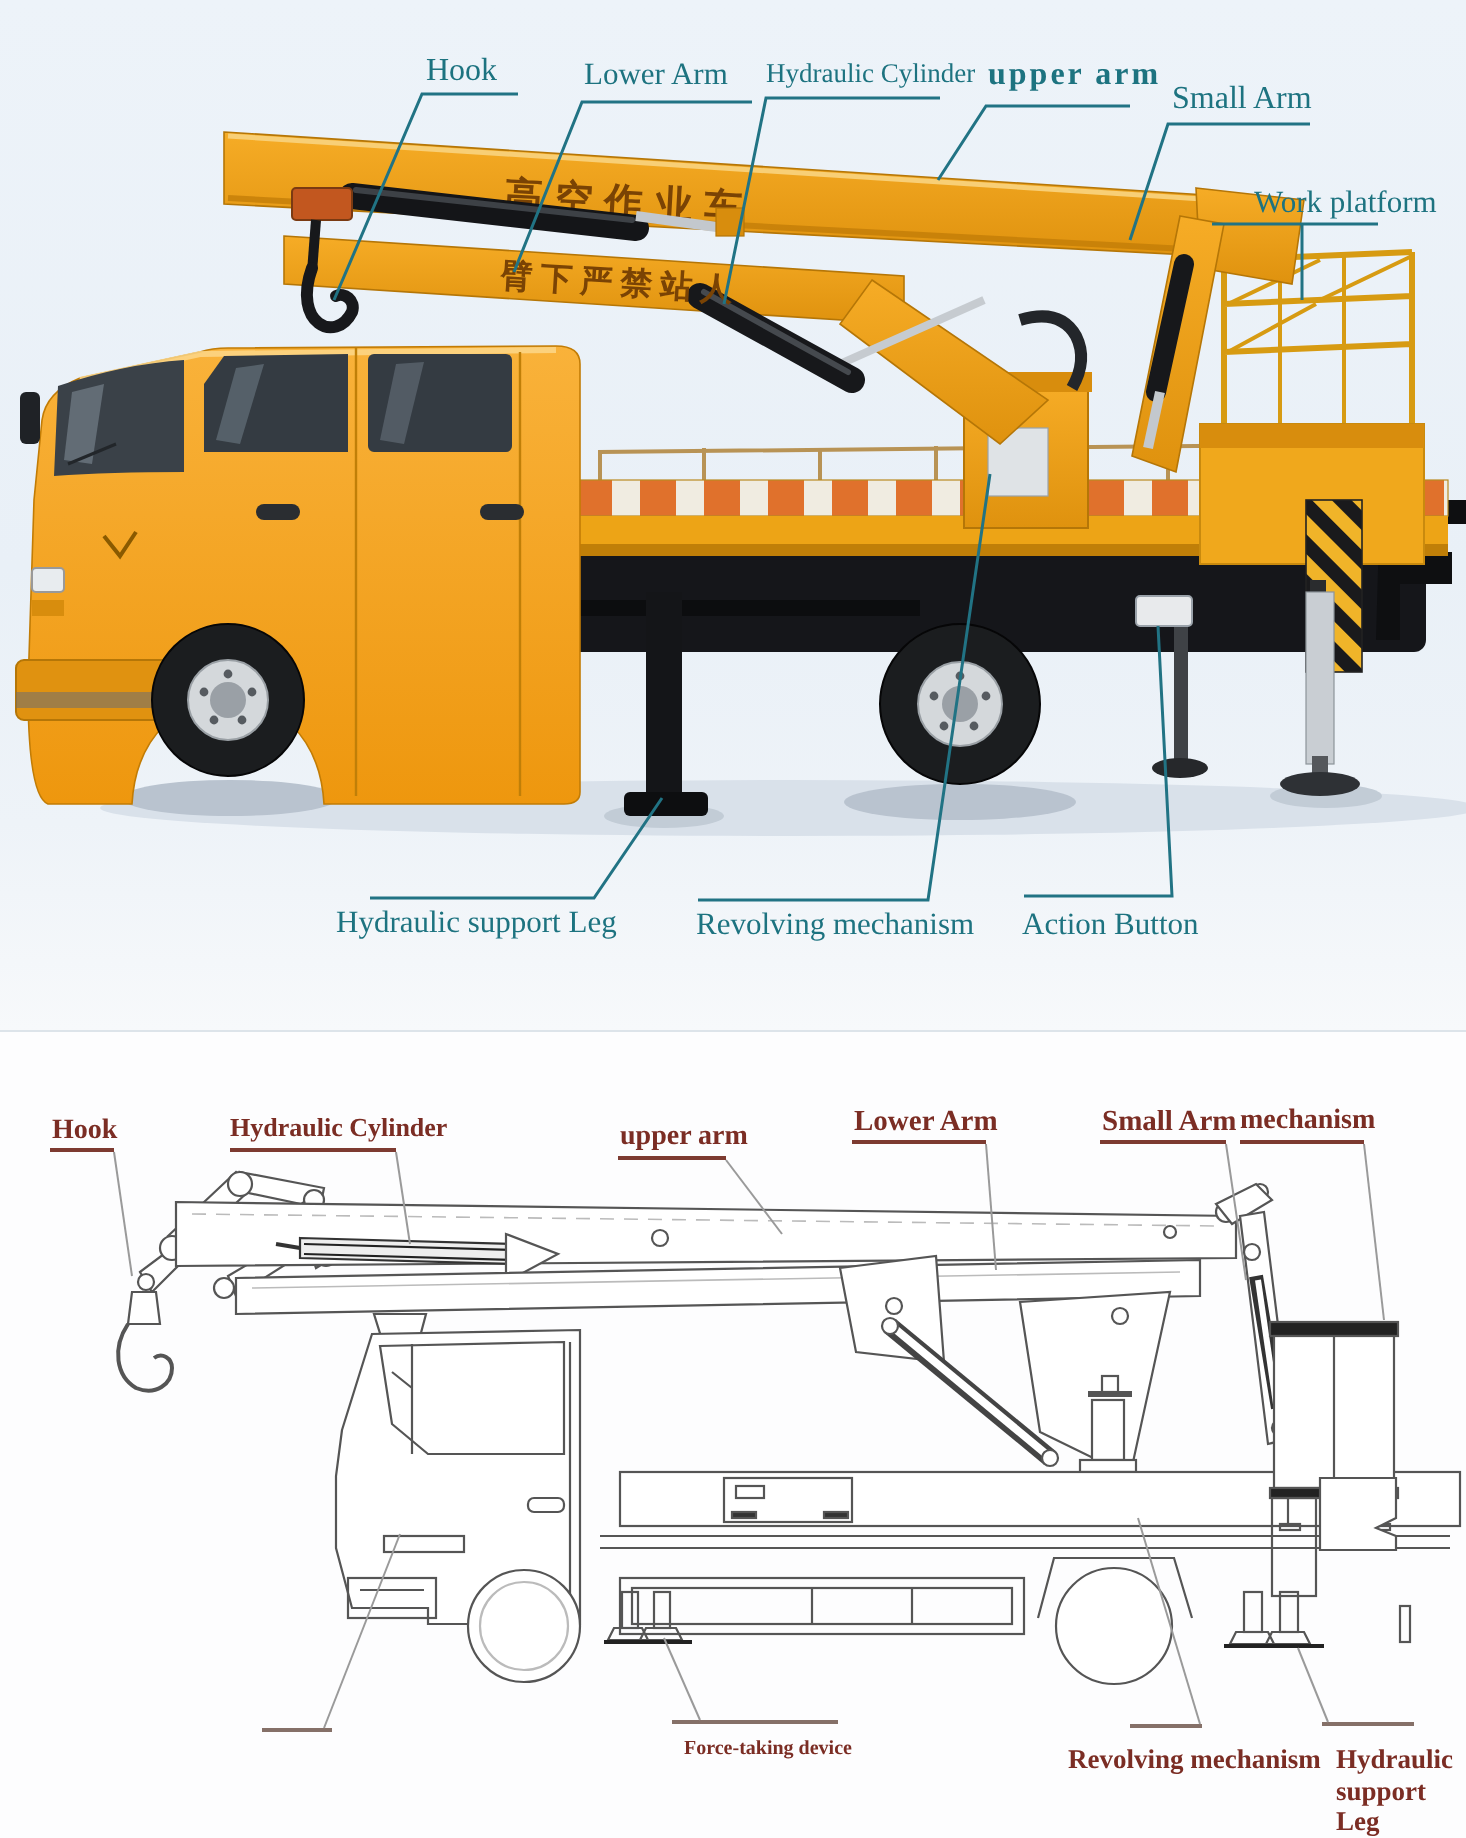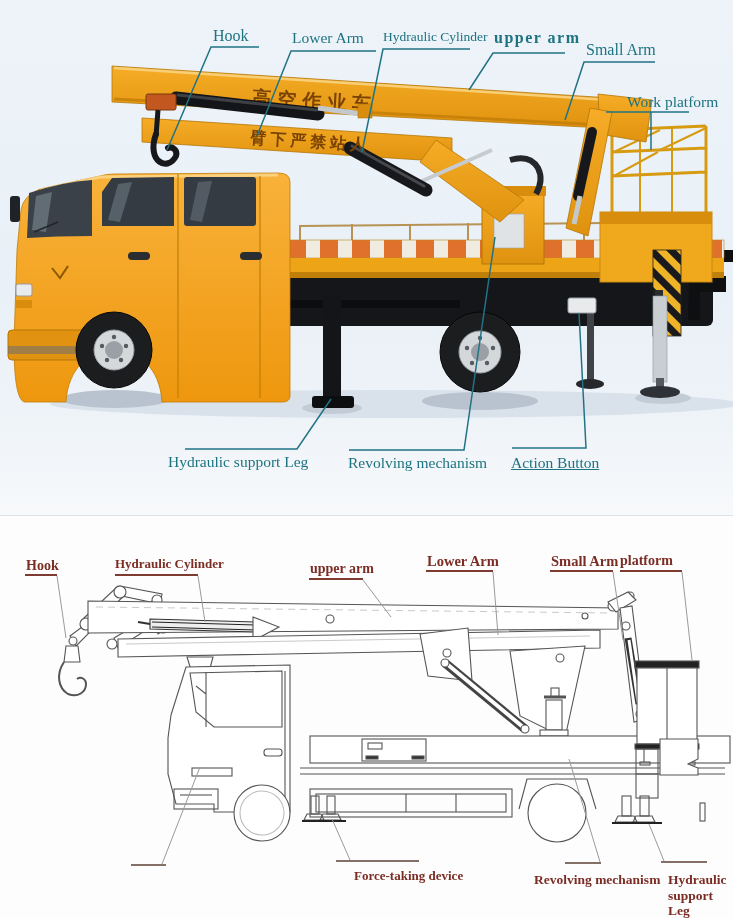--- a/index.html
+++ b/index.html
@@ -191,21 +191,21 @@
     </svg>
 
     <span class="plbl" style="left:213px;top:27px;font-size:16px;">Hook</span>
     <span class="plbl" style="left:292px;top:29px;">Lower Arm</span>
     <span class="plbl" style="left:383px;top:30px;font-size:13.5px;">Hydraulic Cylinder</span>
     <span class="plbl" style="left:494px;top:29px;font-size:16px;font-weight:600;letter-spacing:1.5px;">upper arm</span>
     <span class="plbl" style="left:586px;top:41px;font-size:16px;">Small Arm</span>
     <span class="plbl" style="left:607px;top:93px;margin-left:20px;">Work platform</span>
     <span class="plbl" style="left:168px;top:453px;">Hydraulic support Leg</span>
     <span class="plbl" style="left:348px;top:454px;">Revolving mechanism</span>
-    <span class="plbl" style="left:511px;top:454px;text-decoration:underline;">Action Button</span>
+    <span class="plbl" style="left:511px;top:454px;">Action Button</span>
   </section>
 
   <section class="line-sec">
     <svg class="art" width="733" height="404" viewBox="0 0 733 404">
 
       <g stroke="#555" stroke-width="1.1" fill="#ffffff">
 
         <path d="M84,102 L118,70 L126,78 L92,110 Z"></path>
         <path d="M120,70 L162,78 L160,88 L122,80 Z"></path>
         <path d="M156,82 L168,112 L158,118 L148,88 Z"></path>
@@ -348,19 +348,19 @@
         <line x1="600" y1="346" x2="569" y2="243"></line>
         <line x1="664" y1="345" x2="649" y2="308"></line>
       </g>
     </svg>
 
     <span class="llbl" style="left:26px;top:42px;">Hook</span>
     <span class="llbl" style="left:115px;top:41px;font-size:13px;">Hydraulic Cylinder</span>
     <span class="llbl" style="left:310px;top:45px;">upper arm</span>
     <span class="llbl" style="left:427px;top:37px;font-size:14.5px;">Lower Arm</span>
     <span class="llbl" style="left:551px;top:37px;font-size:14.5px;">Small Arm</span>
-    <span class="llbl" style="left:620px;top:37px;">platform</span>
+    <span class="llbl" style="left:620px;top:37px;">mechanism</span>
     <span class="llbl" style="left:127px;top:354px;margin-top:48px;">Chassis</span>
-    <span class="llbl" style="left:354px;top:353px;font-size:13px;">Force-taking device</span>
+    <span class="llbl" style="left:342px;top:353px;font-size:10px;">Force-taking device</span>
     <span class="llbl" style="left:534px;top:356px;font-size:13.5px;">Revolving mechanism</span>
     <span class="llbl wrap2" style="left:668px;top:356px;font-size:13.5px;">Hydraulic support Leg</span>
   </section>
 </div>
 
 </body></html>

